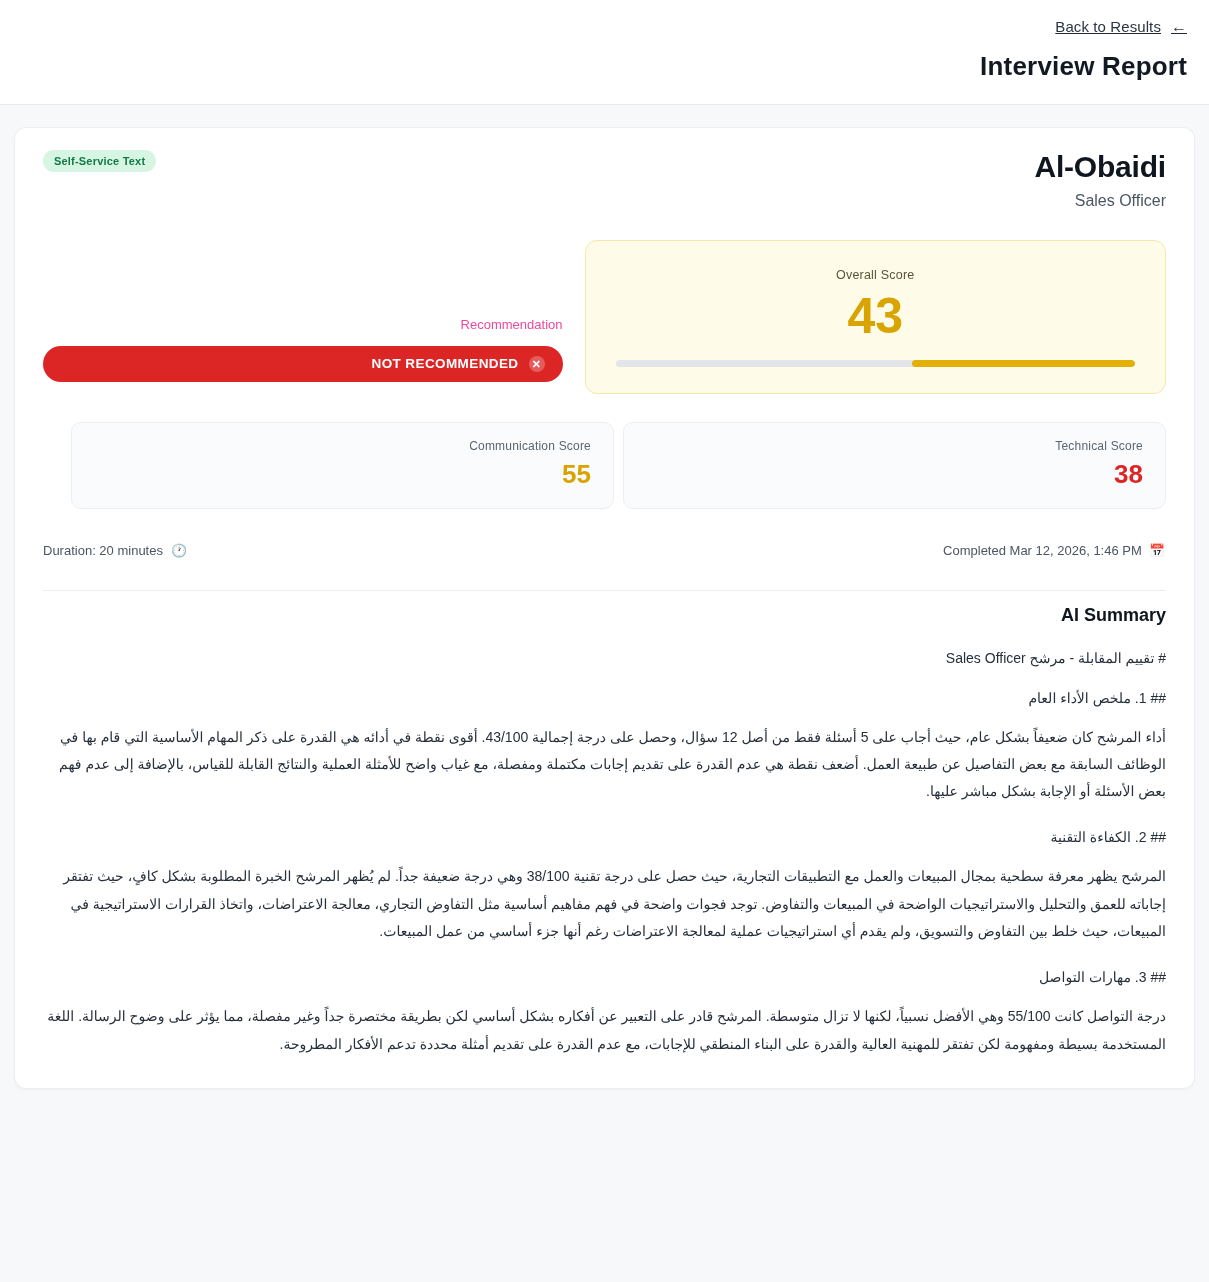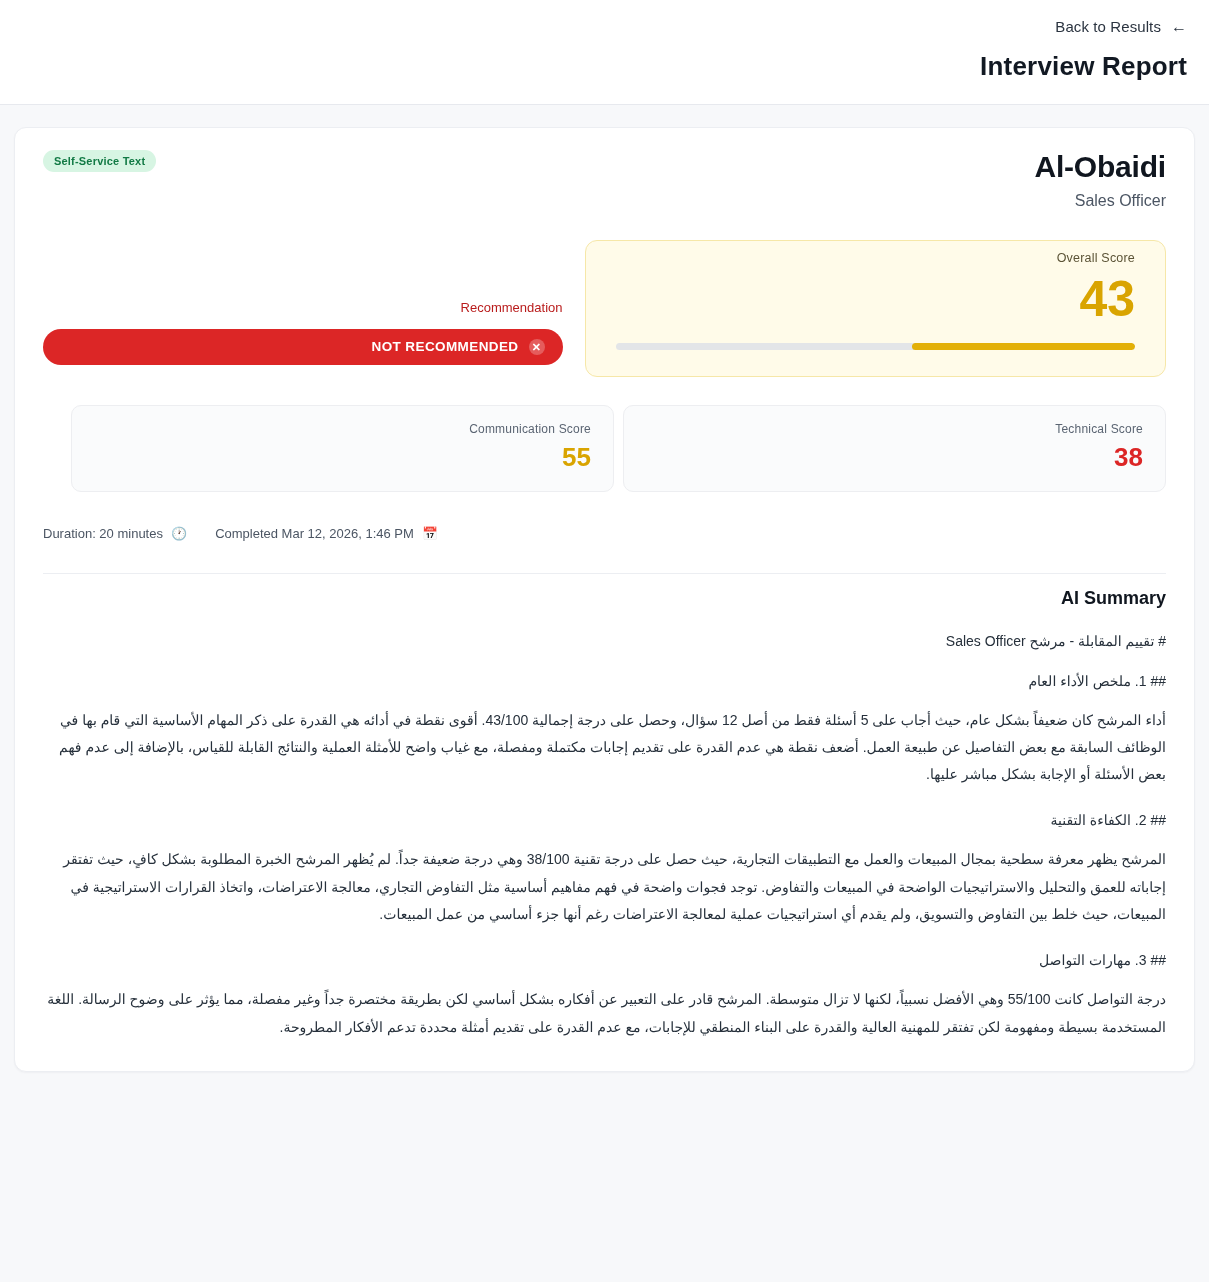--- a/index.html
+++ b/index.html
@@ -15,20 +15,21 @@
     background: #ffffff;
     border-bottom: 1px solid #e7e9ee;
     padding: 18px 22px 22px 22px;
   }
   .back-row {
     display: flex;
     justify-content: flex-end;
     align-items: center;
     gap: 10px;
     padding-right: 0px;
+    text-decoration: underline;
   }
   .back-link {
     font-size: 15px;
     color: #2b3440;
     letter-spacing: .1px;
   }
   .back-arrow { font-size: 16px; color: #2b3440; line-height: 1; }
   .page-title {
     text-align: right;
     font-size: 26px;
@@ -84,21 +85,21 @@
   .rec-col {
     flex: 1 1 0;
     display: flex;
     flex-direction: column;
     justify-content: flex-end;
     padding-bottom: 12px;
   }
   .rec-label {
     text-align: right;
     font-size: 13px;
-    color: #b91c1c;
+    color: #ec4899;
     margin-bottom: 14px;
   }
   .rec-pill {
     background: #dc2626;
     color: #ffffff;
     border-radius: 22px;
     height: 36px;
     display: flex;
     align-items: center;
     justify-content: flex-end;
@@ -117,22 +118,22 @@
     line-height: 16px;
     text-align: center;
     font-weight: bold;
   }
 
   .overall-box {
     flex: 1 1 0;
     background: #fffbe9;
     border: 1px solid #f6e7a8;
     border-radius: 12px;
-    padding: 10px 30px 26px 30px;
-    text-align: right;
+    padding: 27px 30px 26px 30px;
+    text-align: center;
   }
   .overall-label {
     font-size: 12.5px;
     color: #5b5336;
     letter-spacing: .2px;
   }
   .overall-value {
     font-size: 50px;
     font-weight: bold;
     color: #d9a400;
@@ -177,21 +178,21 @@
   .sub-value {
     font-size: 26px;
     font-weight: bold;
     margin-top: 6px;
   }
   .sub-value.comm { color: #d9a400; }
   .sub-value.tech { color: #dc2626; }
 
   .meta-row {
     display: flex;
-    justify-content: flex-start;
+    justify-content: space-between;
     gap: 28px;
     align-items: center;
     font-size: 13px;
     color: #4b5563;
     margin-top: 34px;
     padding-bottom: 32px;
     border-bottom: 1px solid #eceef2;
   }
   .meta-item { display: flex; align-items: center; gap: 8px; }
   .meta-ico { font-size: 13px; color: #6b7280; }

